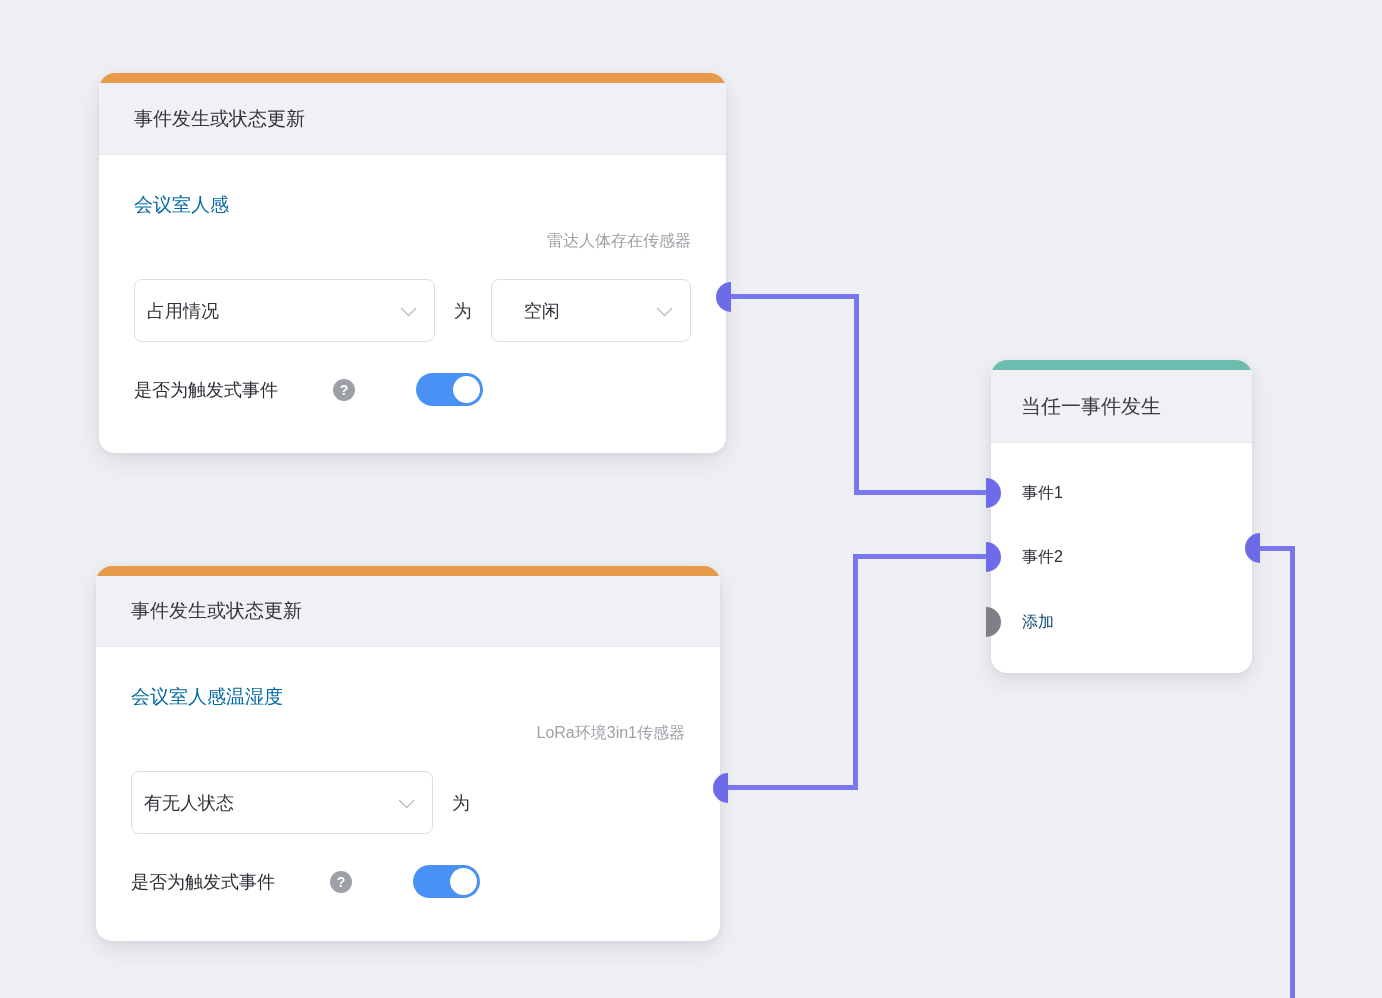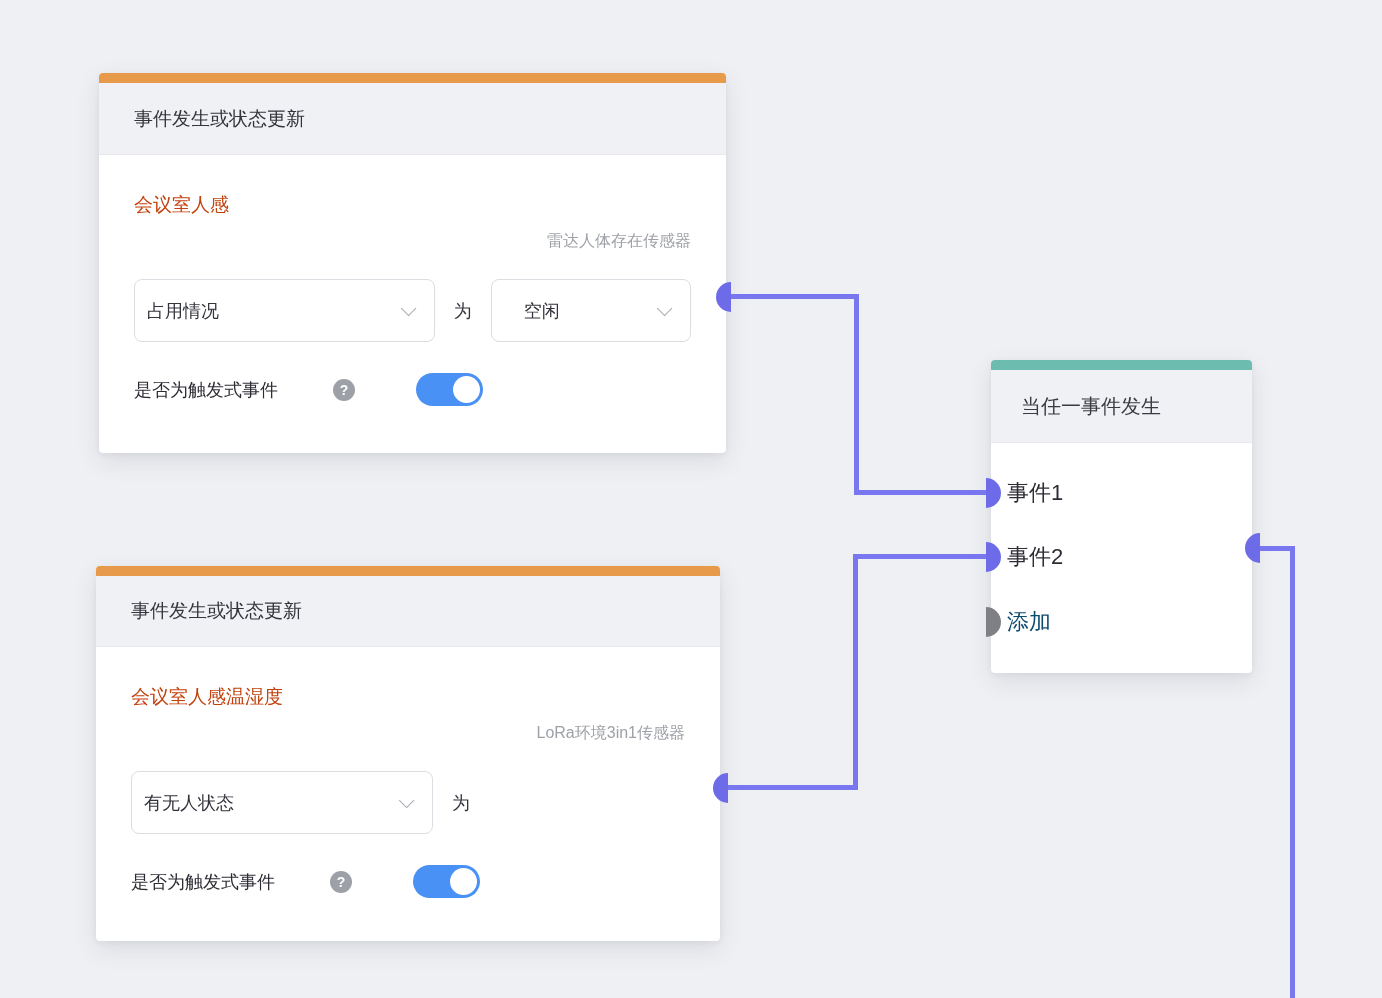--- a/index.html
+++ b/index.html
@@ -13,21 +13,21 @@
     position: relative;
     width: 1382px;
     height: 998px;
     background: #EEF0F3;
   }
 
   
   .node-card {
     position: absolute;
     background: #ffffff;
-    border-radius: 4px;
+    border-radius: 16px;
     box-shadow: 0 8px 24px rgba(35, 40, 70, 0.10), 0 2px 6px rgba(35,40,70,0.05);
     overflow: hidden;
   }
   .accent-bar { width: 100%; height: 10px; }
   .card-header {
     background: #F0F1F4;
     border-bottom: 1px solid #E6E8EC;
     display: flex;
     align-items: center;
     padding-left: 35px;
@@ -35,21 +35,21 @@
     font-weight: 500;
     color: #33343C;
   }
   .card-body { padding: 37px 35px 0 35px; }
 
   #card-trigger-1 { left: 99px;  top: 73px;  width: 627px; height: 380px; }
   #card-trigger-2 { left: 96px;  top: 566px; width: 624px; height: 375px; }
   #card-trigger-1 .card-header { height: 72px; }
   #card-trigger-2 .card-header { height: 71px; }
 
-  .device-name { font-size: 19px; color: #c2410c; margin-bottom: 13px; }
+  .device-name { font-size: 19px; color: #0369a1; margin-bottom: 13px; }
   .device-model { font-size: 16px; color: #9FA1A8; margin-bottom: 27px; text-align: right; }
 
   .selects-row { display: flex; align-items: center; margin-bottom: 31px; }
   .select-box {
     height: 63px;
     border: 1px solid #DBDDE2;
     border-radius: 8px;
     background: #fff;
     display: flex;
     align-items: center;
@@ -96,24 +96,24 @@
     width: 27px; height: 27px;
     border-radius: 50%;
     background: #fff;
   }
 
   
   #card-any-event { left: 991px; top: 360px; width: 261px; height: 313px; }
   #card-any-event .card-header { height: 73px; padding-left: 30px; font-size: 20px; color: #393A42; }
   .event-row {
     position: absolute;
-    left: 16px;
+    left: 31px;
     height: 30px;
     display: flex; align-items: center;
-    font-size: 22px;
+    font-size: 16px;
     color: #2C2D34;
     cursor: pointer;
   }
   .event-row.row-1 { top: 118px; }
   .event-row.row-2 { top: 182px; }
   .event-row.add-row { top: 247px; color: #0c4a6e; }
 
   
   .port {
     position: absolute;

